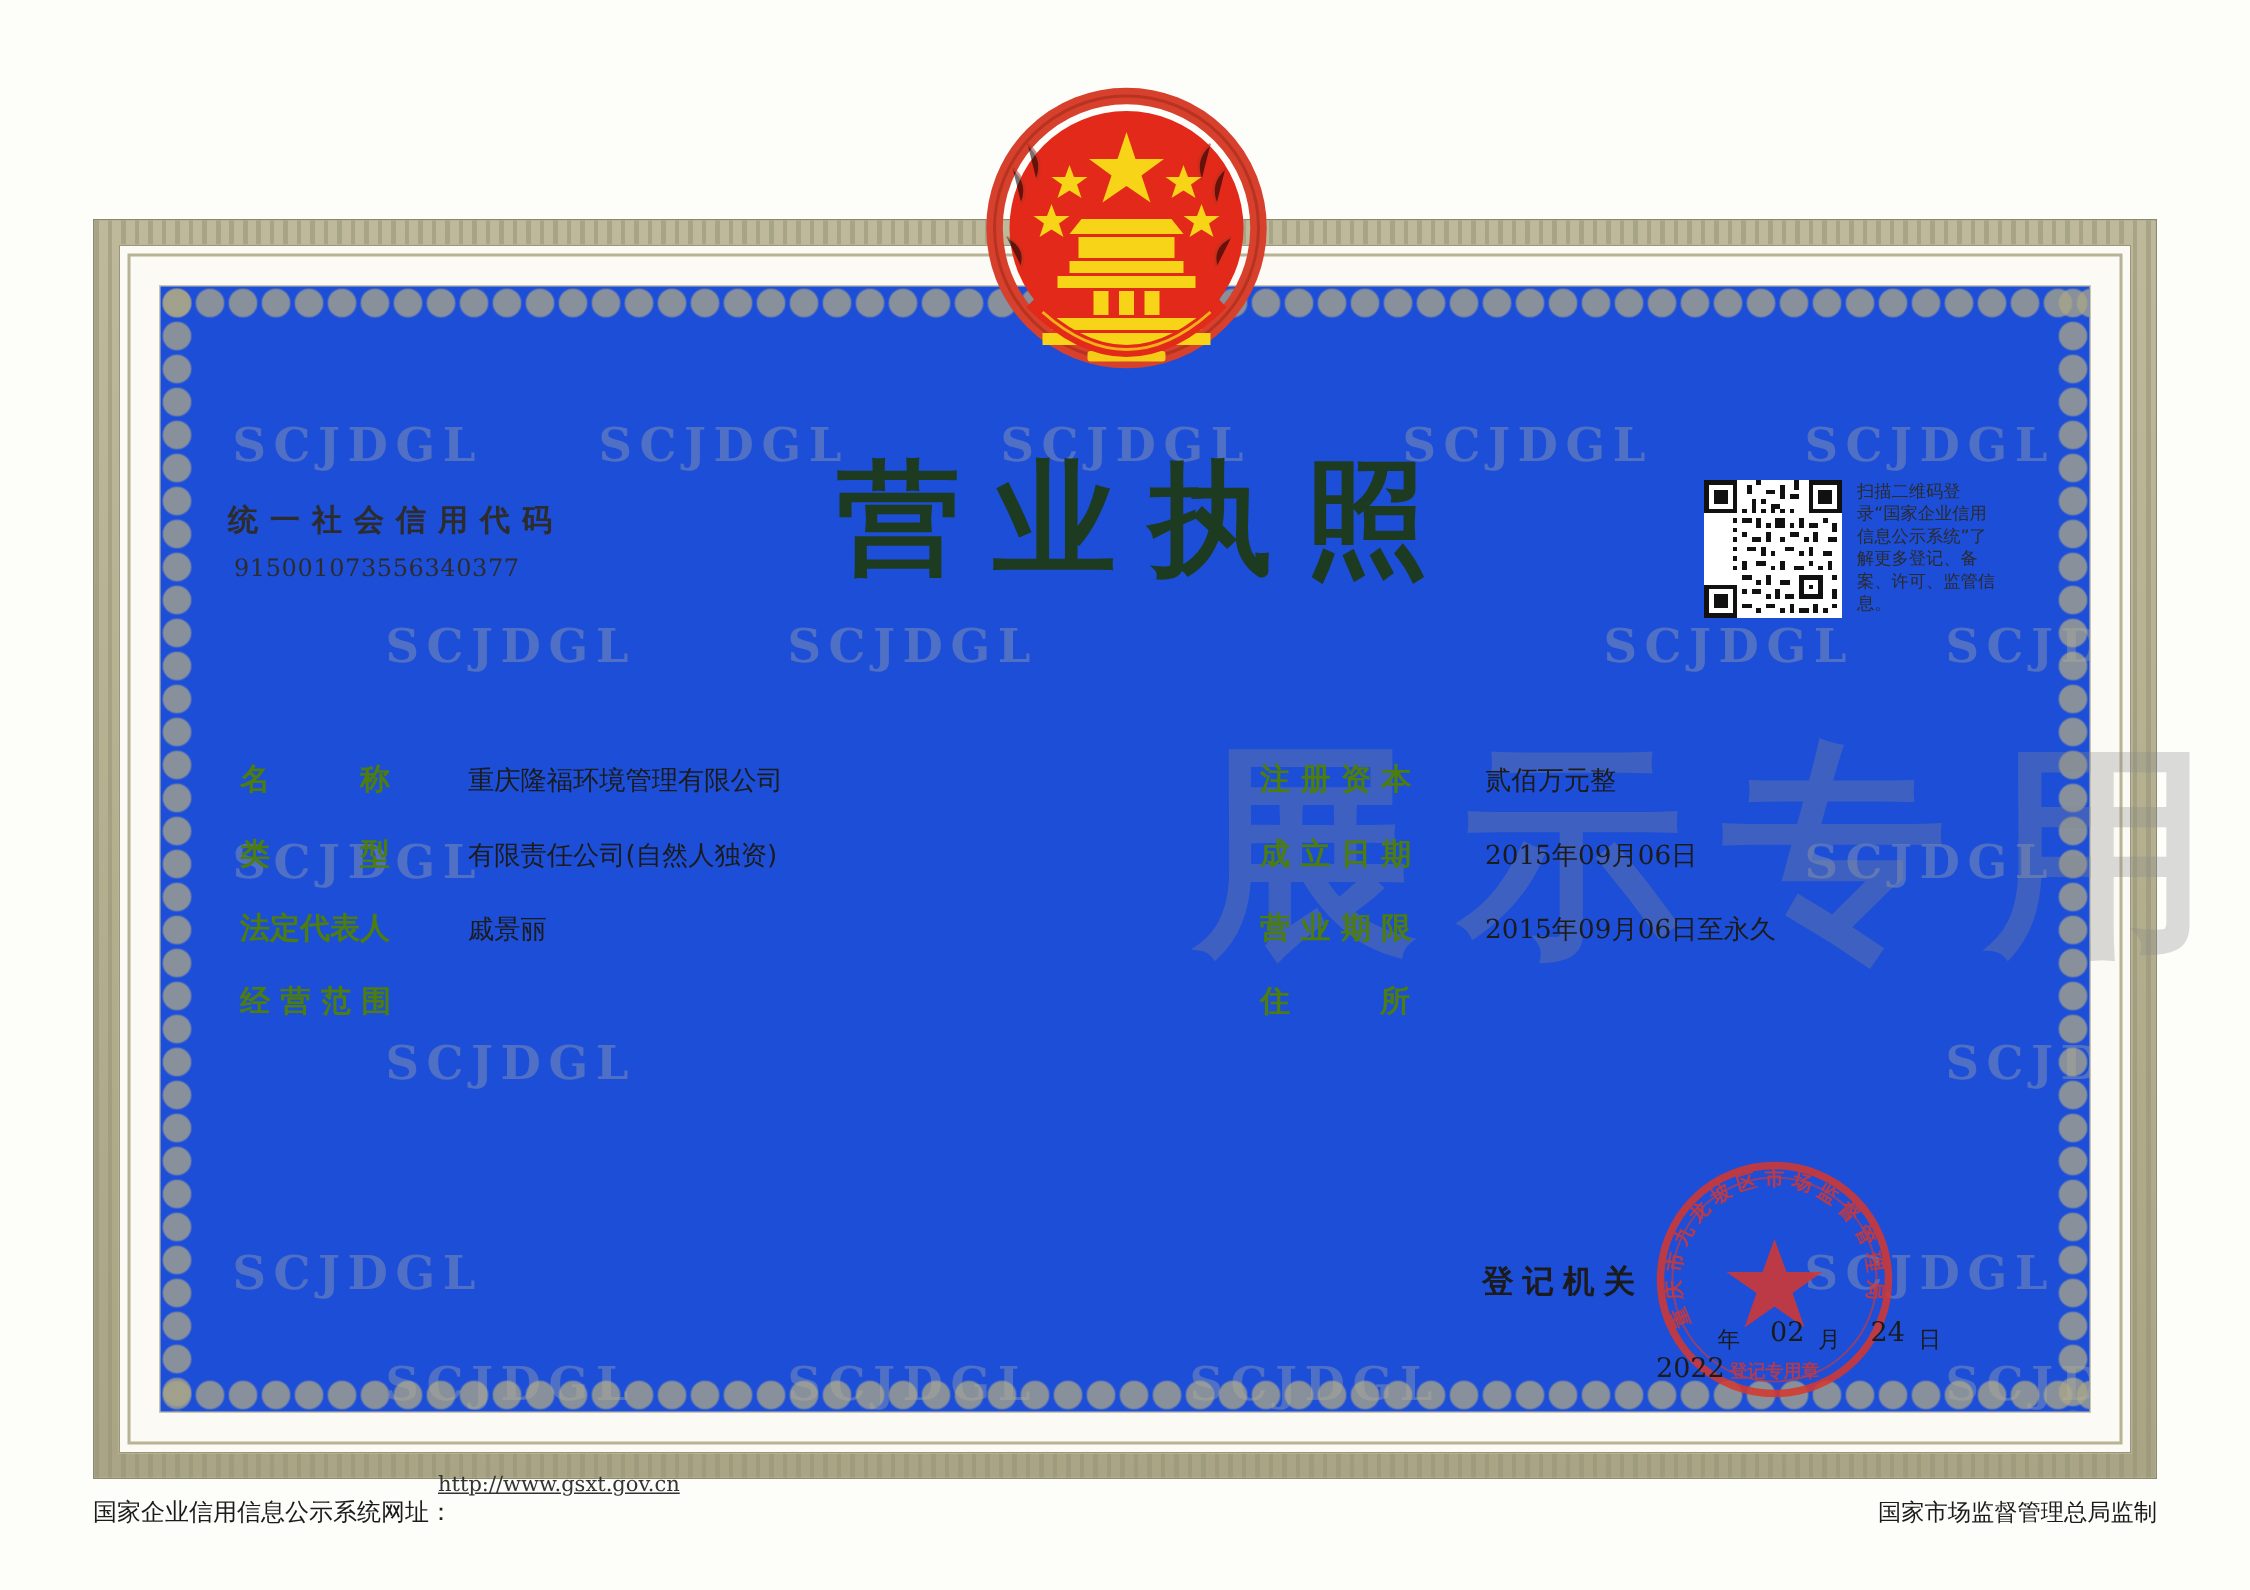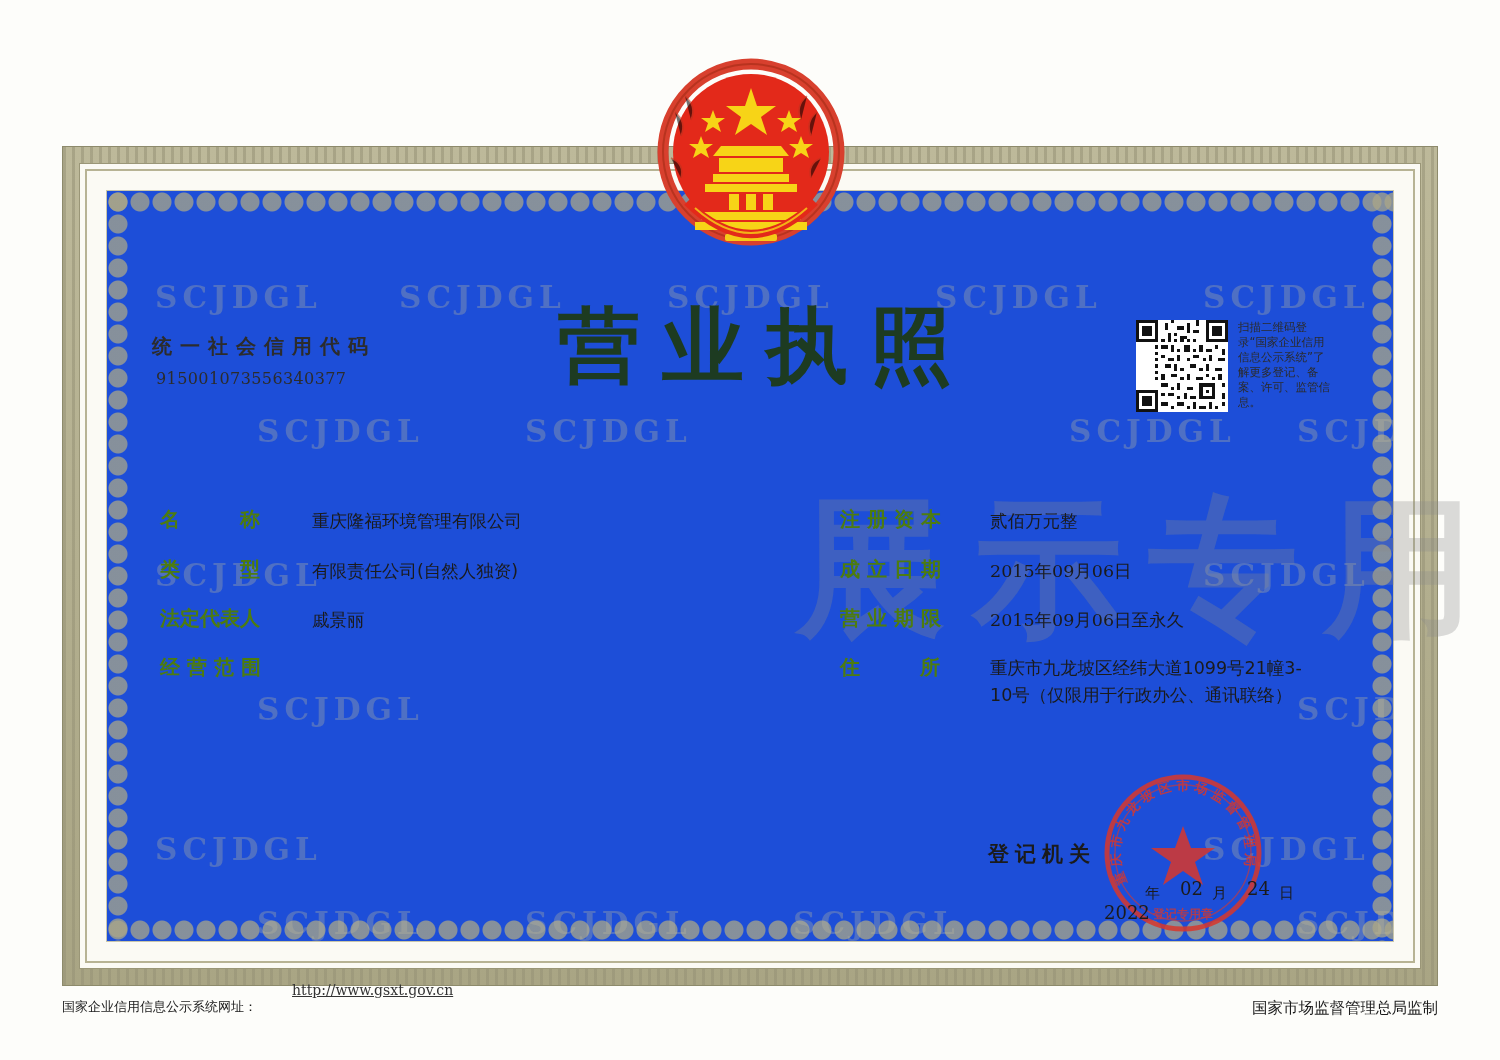--- a/index.html
+++ b/index.html
@@ -229,21 +229,21 @@
     position: absolute;
     left: 292px; top: 982px;
     font-size: 14px;
     color: #333;
     font-family: "DejaVu Serif", "Liberation Serif", serif;
     text-decoration: underline;
   }
   .footer-left {
     position: absolute;
     left: 62px; top: 998px;
-    font-size: 13px;
+    font-size: 16px;
     color: #1b1b1b;
   }
   .footer-right {
     position: absolute;
     right: 62px; top: 998px;
     font-size: 15.5px;
     color: #1b1b1b;
   }
 </style>
 </head>
@@ -468,21 +468,20 @@
   <div class="field-label R-lab" style="top:506px;">注 册 资 本</div>
   <div class="field-value R-val" style="top:508px;">贰佰万元整</div>
 
   <div class="field-label R-lab" style="top:556px;">成 立 日 期</div>
   <div class="field-value R-val val-serif" style="top:558px;">2015年09月06日</div>
 
   <div class="field-label R-lab" style="top:605px;">营 业 期 限</div>
   <div class="field-value R-val val-serif" style="top:607px;">2015年09月06日至永久</div>
 
   <div class="field-label R-lab" style="top:654px; letter-spacing:0;">住　　　所</div>
-  <div class="addr-value">重庆市九龙坡区经纬大道1099号21幢3-10号（仅限用于行政办公、通讯联络）</div>
 
   <div class="seal">
     <svg viewBox="0 0 170 170" width="170" height="170">
       <circle cx="85" cy="85" r="76" fill="none" stroke="#d8372c" stroke-width="5"></circle>
       <circle cx="85" cy="85" r="68" fill="none" stroke="#d8372c" stroke-width="1.4" opacity="0.7"></circle>
       <polygon points="85,58 93,80 117,80 97,94 105,117 85,103 65,117 73,94 53,80 77,80" fill="#d8372c"></polygon>
       <g fill="#d8372c" font-family="DejaVu Sans, sans-serif" font-size="13" font-weight="bold">
         <text transform="rotate(-112 85 85) translate(85 22)" text-anchor="middle">重</text>
         <text transform="rotate(-96 85 85) translate(85 22)" text-anchor="middle">庆</text>
         <text transform="rotate(-80 85 85) translate(85 22)" text-anchor="middle">市</text>

